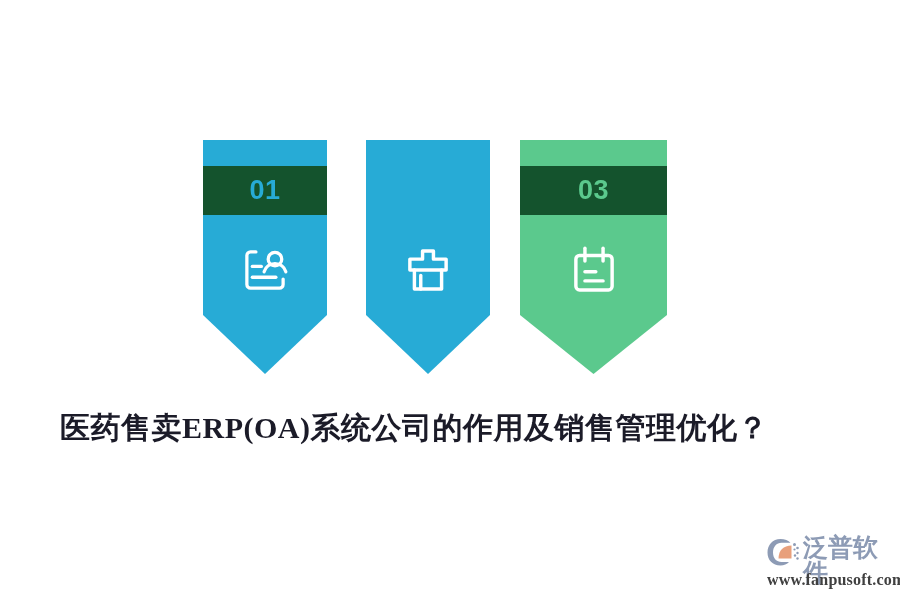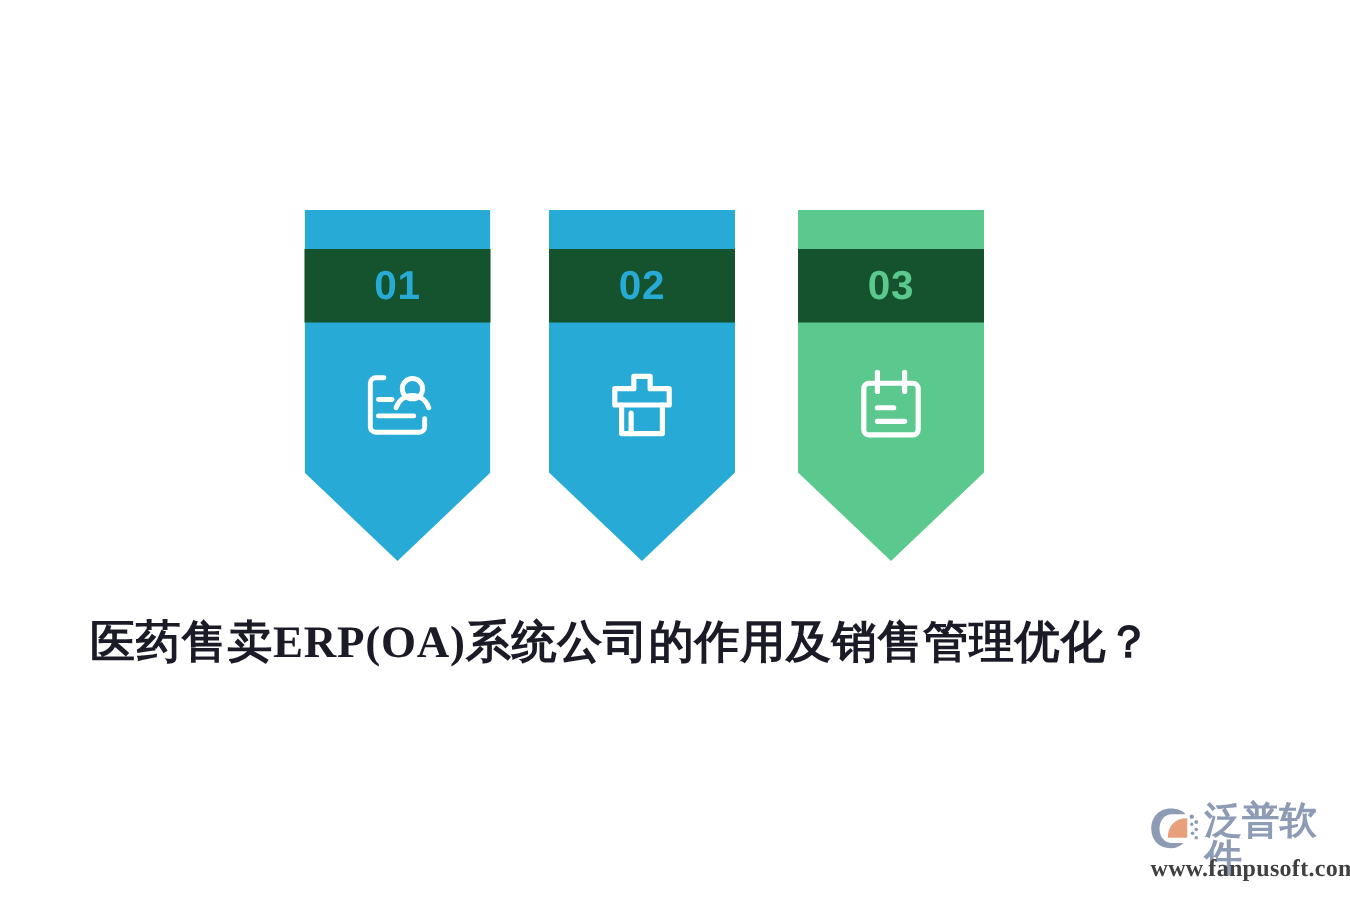--- a/index.html
+++ b/index.html
@@ -31,21 +31,21 @@
 
   .banner {
     position: absolute;
     top: 0;
     width: 124px;
     height: 234px;
   }
 
   .banner-1 { left: 203px; }
   .banner-2 { left: 366px; }
-  .banner-3 { left: 532px; }
+  .banner-3 { left: 520px; padding-left: 23px; }
 
   
   .banner-body {
     position: absolute;
     left: 0;
     top: 0;
     width: 100%;
     height: 100%;
     -webkit-clip-path: polygon(0 0, 100% 0, 100% 175px, 50% 234px, 0 175px);
     clip-path: polygon(0 0, 100% 0, 100% 175px, 50% 234px, 0 175px);
@@ -169,23 +169,20 @@
           <line x1="18" y1="28" x2="28" y2="28"></line>
           <line x1="18" y1="40" x2="44" y2="40"></line>
           <circle cx="43" cy="20" r="7.5"></circle>
           <path d="M31 34 a12.5 12.5 0 0 1 24 0"></path>
         </svg>
       </div>
     </div>
 
     <div class="banner banner-2 blue">
       <div class="banner-body"></div>
-      <div class="num-band">
-        <span class="num">02</span>
-      </div>
       <div class="icon-wrap">
         <svg viewBox="0 0 64 64" fill="none" stroke="#ffffff" stroke-width="3.8" stroke-linecap="round" stroke-linejoin="round" aria-hidden="true">
           <path d="M26 20 V11 H38 V20 H52 V32 H12 V20 Z"></path>
           <path d="M17 32 V53 H47 V32"></path>
           <path d="M24 53 V38"></path>
         </svg>
       </div>
     </div>
 
     <div class="banner banner-3 green">

